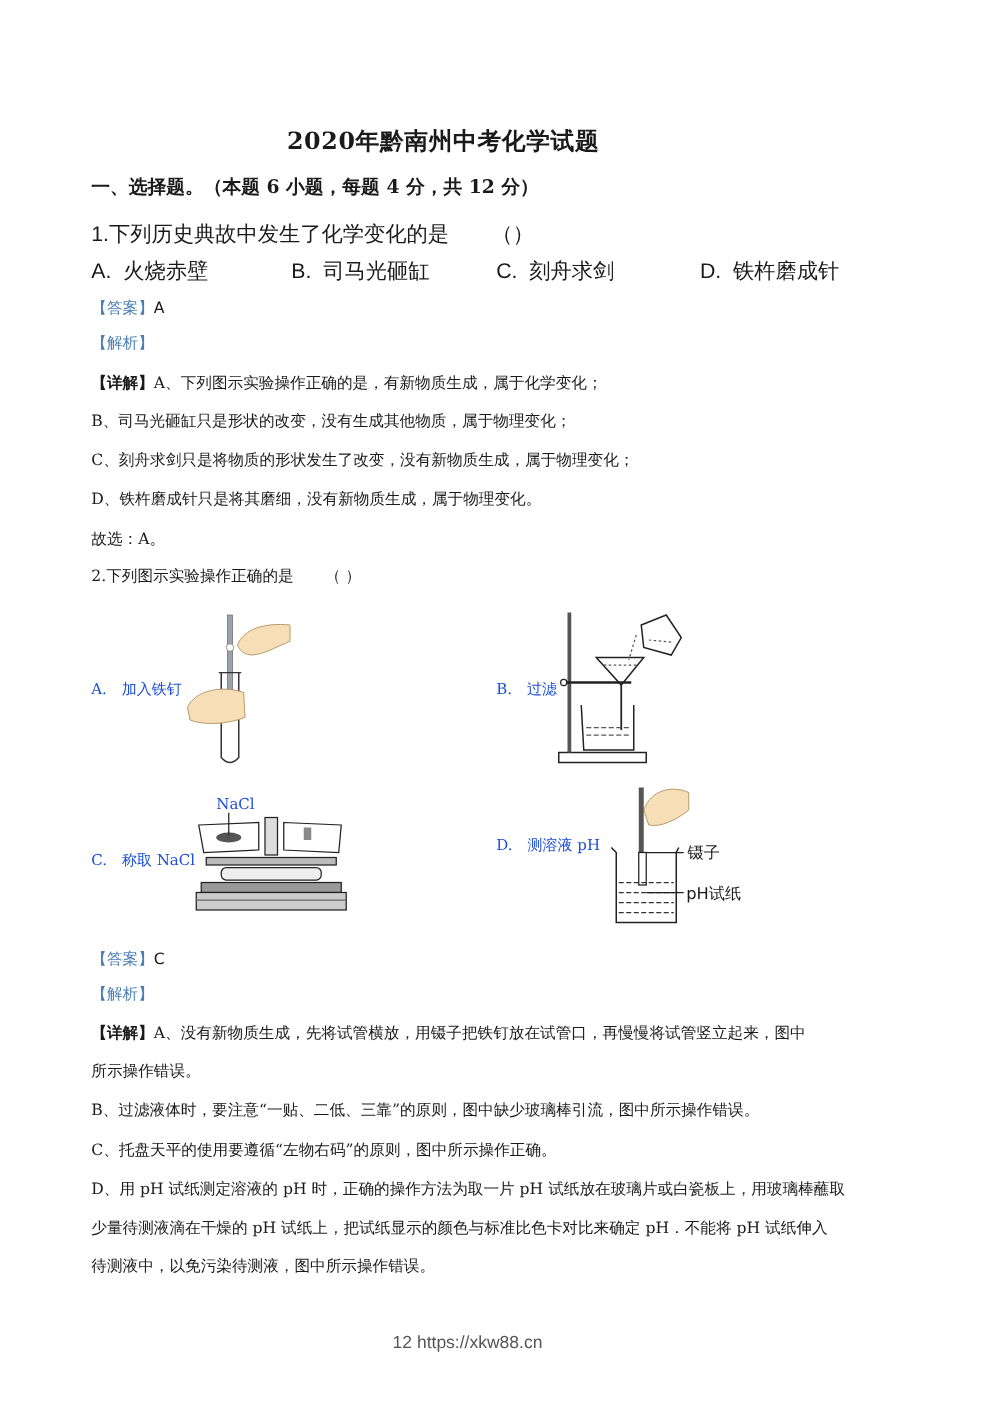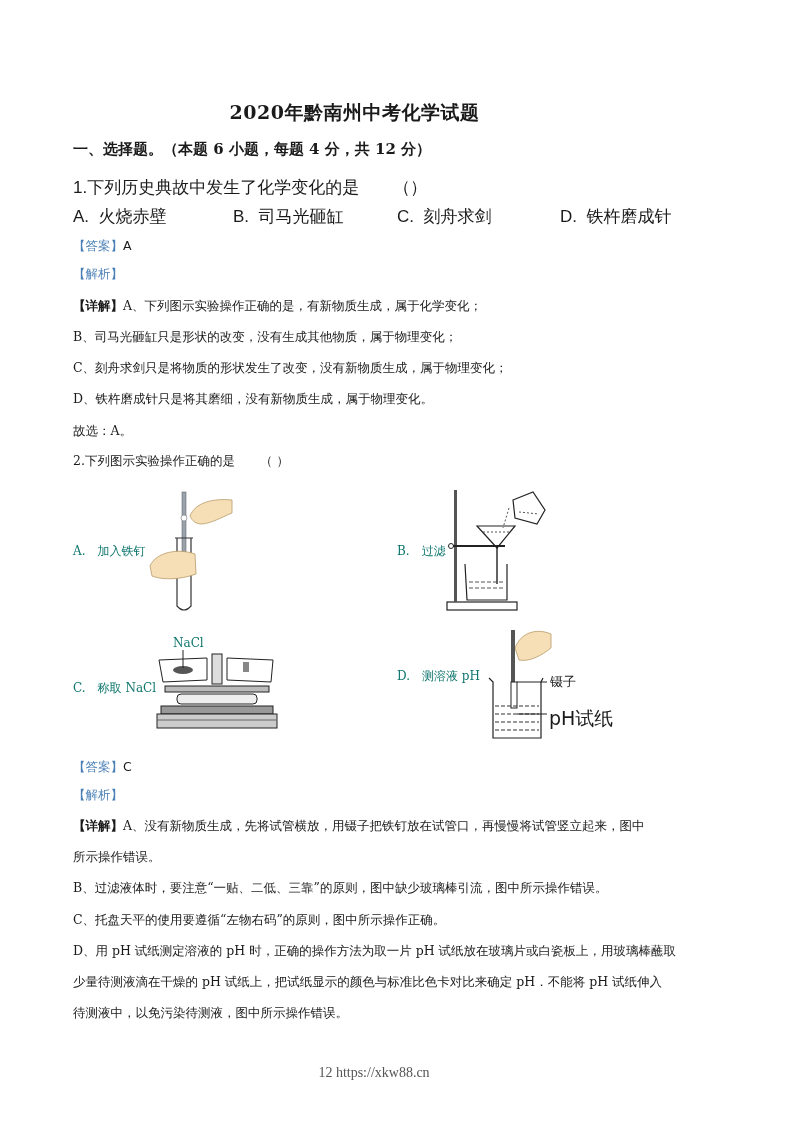--- a/index.html
+++ b/index.html
@@ -6,23 +6,23 @@
   body { width: 793px; height: 1122px; position: relative; overflow: hidden;
          font-family: "DejaVu Serif", "Liberation Serif", serif; color: #1a1a1a; }
   .abs { position: absolute; white-space: nowrap; }
   .title { left: 0; width: 709px; top: 100px; text-align: center; font-size: 19px; font-weight: bold; letter-spacing: 0.5px; }
   .section { left: 73px; top: 140px; font-size: 15px; font-weight: bold; }
   .line { font-size: 12.5px; left: 73px; }
   .opt { font-family: Liberation Sans, sans-serif; font-size: 17px; }
   .tag { color: #4a7fb5; font-family: "DejaVu Sans", "Liberation Sans", sans-serif; font-size: 12.5px; }
   .ans { font-family: "DejaVu Sans", "Liberation Sans", sans-serif; font-size: 12.5px; color: #1a1a1a; }
   .bold { font-weight: bold; }
-  .figlabel { font-size: 12px; font-family: "DejaVu Serif", "Liberation Serif", serif; color: #0f766e; }
+  .figlabel { font-size: 12px; font-family: "DejaVu Serif", "Liberation Serif", serif; color: #1d4ed8; }
   .footer { left: 0; width: 748px; top: 1065px; text-align: center; font-size: 14px; color: #555;
-            font-family: Liberation Serif, serif; }
+            font-family: Liberation Sans, sans-serif; }
   svg { position: absolute; }
 </style>
 </head>
 <body>
 
 <div class="abs title">2020年黔南州中考化学试题</div>
 <div class="abs section">一、选择题。（本题 6 小题，每题 4 分，共 12 分）</div>
 
 <div class="abs line opt" style="top:176px">1.下列历史典故中发生了化学变化的是　　（）</div>
 
@@ -108,21 +108,21 @@
   <rect x="26" y="56" width="6" height="26" fill="#fff" stroke="#222"></rect>
   <path d="M4 52 L8 56 L8 112 L56 112 L56 56 L58 52" fill="none" stroke="#222" stroke-width="1.2"></path>
   <line x1="10" y1="80" x2="54" y2="80" stroke="#333" stroke-dasharray="4,2"></line>
   <line x1="10" y1="88" x2="54" y2="88" stroke="#333" stroke-dasharray="4,2"></line>
   <line x1="10" y1="96" x2="54" y2="96" stroke="#333" stroke-dasharray="4,2"></line>
   <line x1="10" y1="104" x2="54" y2="104" stroke="#333" stroke-dasharray="4,2"></line>
   <line x1="32" y1="56" x2="62" y2="56" stroke="#222"></line>
   <line x1="32" y1="88" x2="62" y2="88" stroke="#222"></line>
 </svg>
 <div class="abs" style="left:550px;top:673px;font-size:13px;font-family:'DejaVu Sans','Liberation Sans',sans-serif">镊子</div>
-<div class="abs" style="left:549px;top:706px;font-size:19px;font-family:'DejaVu Sans','Liberation Sans',sans-serif">pH试纸</div>
+<div class="abs" style="left:549px;top:706px;font-size:13px;font-family:'DejaVu Sans','Liberation Sans',sans-serif">pH试纸</div>
 
 <div class="abs" style="left:73px;top:756px">
   <span class="tag">【答案】</span><span class="ans">C</span>
 </div>
 <div class="abs tag" style="left:73px;top:787px">【解析】</div>
 
 <div class="abs line" style="top:818px">
   <span class="bold">【详解】</span><span>A、没有新物质生成，先将试管横放，用镊子把铁钉放在试管口，再慢慢将试管竖立起来，图中</span>
 </div>
 <div class="abs line" style="top:849px">所示操作错误。</div>

